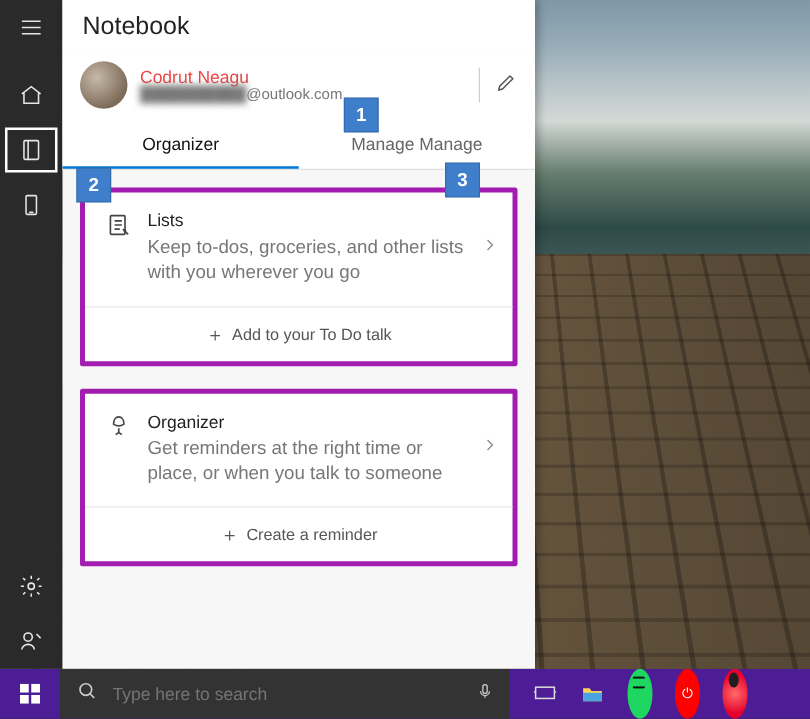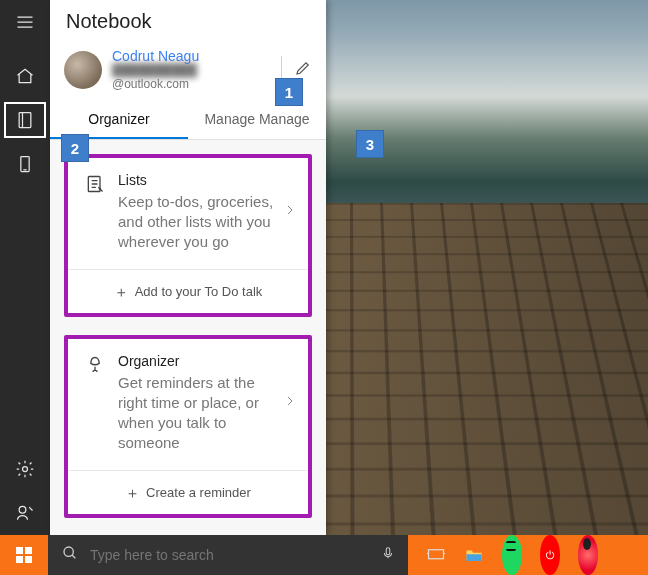--- a/index.html
+++ b/index.html
@@ -56,21 +56,21 @@
   .rail-selected {
     outline: 2px solid #ffffff;
     outline-offset: -6px;
   }
   .rail-spacer { flex:1; }
 
   
   .panel {
     position: absolute;
     left: 50px; top: 0;
-    width: 276px; height: 535px;
+    width: 378px; height: 535px;
     background: #f7f7f7;
     color: #222;
     z-index: 4;
     display:flex; flex-direction:column;
     box-shadow: 3px 0 6px rgba(0,0,0,0.25);
   }
   .panel-title {
     font-size: 20px;
     font-weight: 400;
     padding: 10px 16px 10px;
@@ -80,21 +80,21 @@
     background: #fff;
     padding: 6px 14px 10px;
     display:flex; align-items:center;
   }
   .avatar {
     width:38px; height:38px; border-radius:50%;
     background: radial-gradient(circle at 35% 35%, #c7b9a8 0%, #7e6c5a 70%);
     margin-right:10px;
   }
   .profile-text { flex:1; line-height:1.1; }
-  .profile-name { font-size:14px; color:#3b82f6; }
+  .profile-name { font-size:14px; color:#ef4444; }
   .profile-email { font-size:12px; color:#777; }
   .edit-sep {
     width:1px; height:28px;
     background:#d0d0d0; margin: 0 12px;
   }
   .edit-btn { color:#555; cursor:pointer; }
 
   .tabs {
     background:#fff;
     display:flex;
@@ -153,21 +153,21 @@
     font-size:15px;
     display:flex; align-items:center; justify-content:center;
     border:1px solid rgba(0,0,0,0.15);
     z-index:6;
   }
 
   
   .taskbar {
     position:absolute;
     left:0; right:0; bottom:0; height:40px;
-    background:#f97316;
+    background:#4c1d95;
     display:flex; align-items:flex-start;
     color:#ddd;
     z-index:5;
   }
   .start {
     width:48px; height:40px;
     display:flex; align-items:center; justify-content:center;
     cursor:pointer;
   }
   .start svg { width:16px; height:16px; fill:#fff; }

